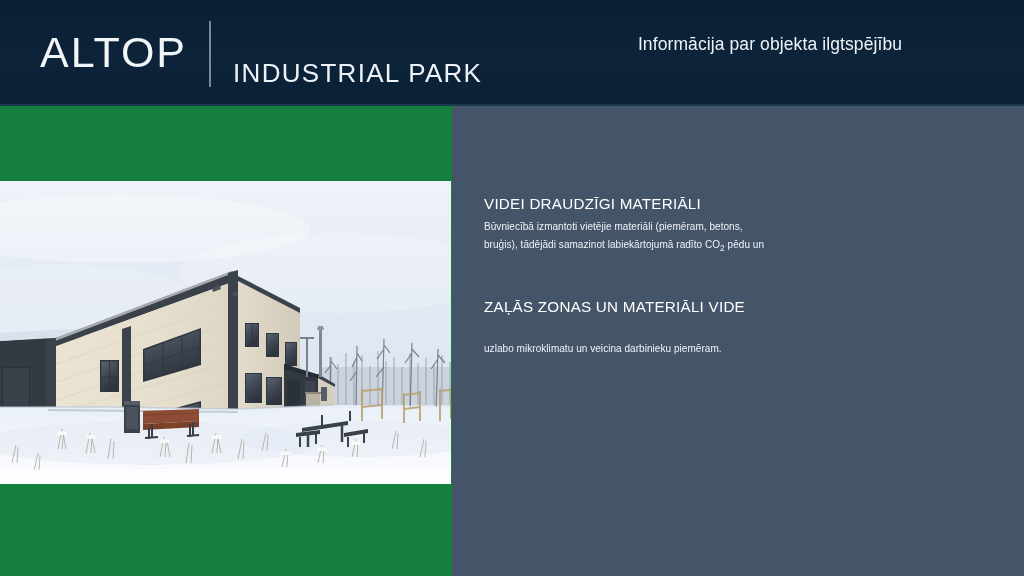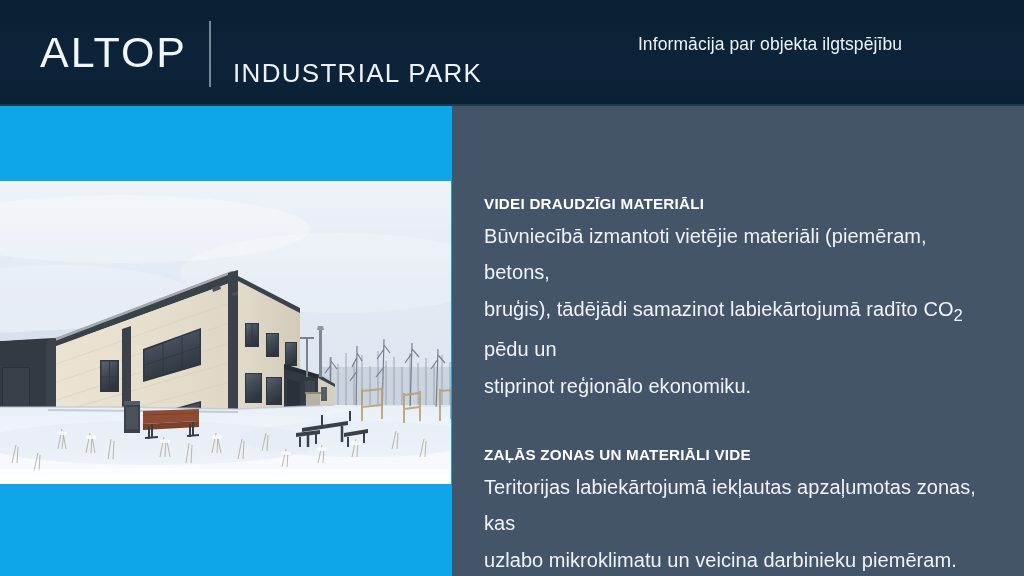--- a/index.html
+++ b/index.html
@@ -9,21 +9,21 @@
     height: 576px;
     overflow: hidden;
     background: #ffffff;
     font-family: "Liberation Sans", sans-serif;
   }
 
   .slide {
     position: relative;
     width: 1024px;
     height: 576px;
-    background: #0ea5e9;
+    background: #15803d;
   }
 
   
   .header {
     position: absolute;
     left: 0; top: 0;
     width: 1024px;
     height: 106px;
     background: #0b2136;
     background: linear-gradient(180deg, #0a1f33 0%, #0c2339 55%, #0a2035 100%);
@@ -95,28 +95,28 @@
   }
 
   .panel-content {
     position: absolute;
     left: 32px; top: 89px;
     width: 500px;
   }
 
   .block-heading {
     font-size: 15.2px;
-    font-weight: bold;
+    font-weight: normal;
     color: #ffffff;
     letter-spacing: .25px;
     margin-bottom: 6px;
     white-space: nowrap;
   }
   .block-body {
-    font-size: 20px;
+    font-size: 10px;
     font-weight: 400;
     color: #f0f3f7;
     line-height: 1.82;
     letter-spacing: .05px;
   }
   .block-gap { height: 42px; }
 
   
   .photo {
     position: absolute;
@@ -146,30 +146,29 @@
   </div>
 
   <div class="panel">
     <div class="panel-content">
 
       <div>
         <div class="block-heading">VIDEI DRAUDZĪGI MATERIĀLI</div>
         <div class="block-body">
           <span>Būvniecībā izmantoti vietējie materiāli (piemēram, betons,</span><br>
           <span>bruģis), tādējādi samazinot labiekārtojumā radīto CO</span><sub>2</sub><span> pēdu un</span><br>
-          <span>stiprinot reģionālo ekonomiku.</span>
         </div>
       </div>
 
       <div class="block-gap"></div>
 
       <div>
         <div class="block-heading">ZAĻĀS ZONAS UN MATERIĀLI VIDE</div>
         <div class="block-body">
-          <span>Teritorijas labiekārtojumā iekļautas apzaļumotas zonas, kas</span><br>
+          <br>
           <span>uzlabo mikroklimatu un veicina darbinieku piemēram.</span>
         </div>
       </div>
 
     </div>
   </div>
 
   <div class="photo">
     <svg viewBox="0 0 451 303" xmlns="http://www.w3.org/2000/svg">
       <defs>

